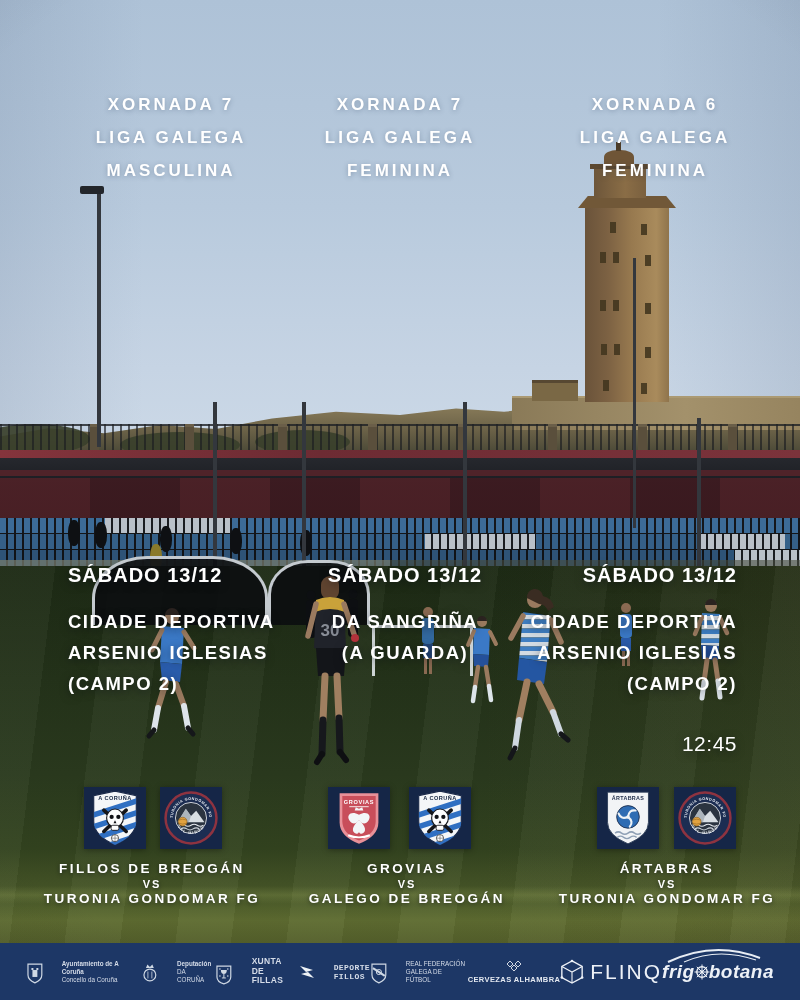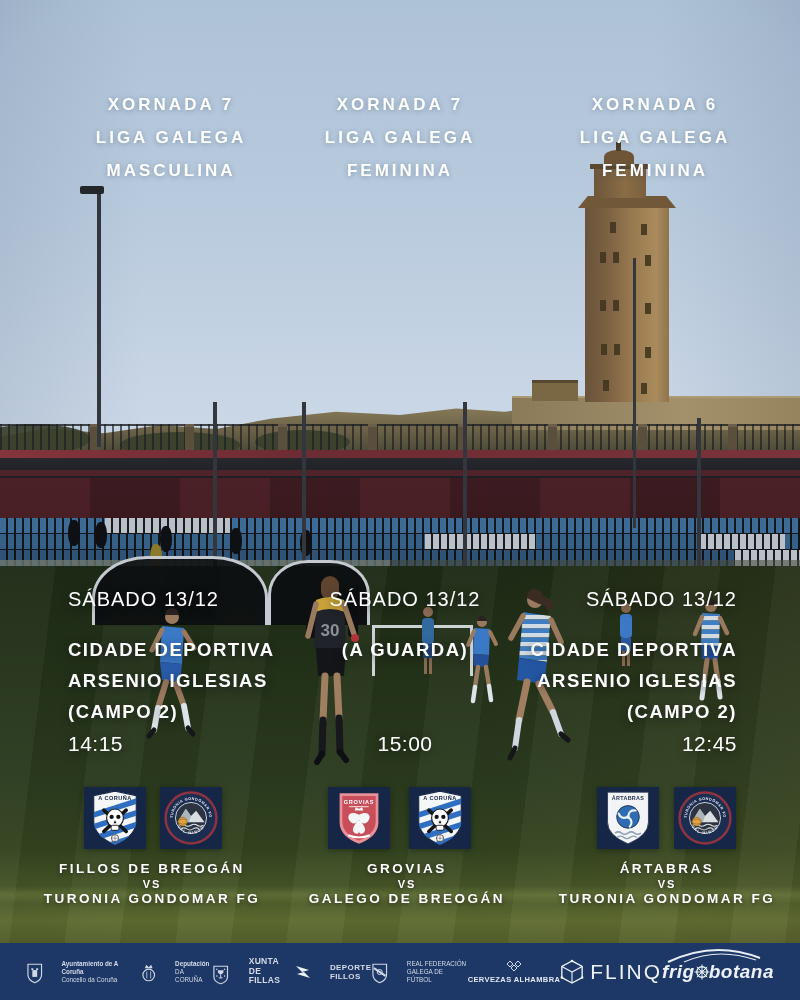--- a/index.html
+++ b/index.html
@@ -62,39 +62,39 @@
   .vignette{left:0;top:0;width:800px;height:1000px;pointer-events:none;
     background:radial-gradient(120% 90% at 50% 45%,rgba(0,0,0,0) 60%,rgba(18,24,34,.20) 100%);}
   
   .overlay{position:absolute;inset:0;color:#fff;}
   .hb{position:absolute;top:88px;width:230px;text-align:center;font-weight:bold;
     font-size:17px;letter-spacing:3px;line-height:33px;text-shadow:0 1px 5px rgba(40,60,90,.35);}
   .hb1{left:56px;}.hb2{left:285px;}.hb3{left:540px;}
   .col-l{left:68px;width:240px;text-align:left;}
   .col-c{left:283px;width:244px;text-align:center;}
   .col-r{left:497px;width:240px;text-align:right;}
-  .date{top:588px;font-size:20px;font-weight:normal;letter-spacing:1px;text-shadow:0 2px 8px rgba(8,12,22,.5);}
-  .venue{top:634px;font-size:18.5px;font-weight:bold;letter-spacing:1.5px;line-height:31px;text-shadow:0 2px 8px rgba(8,12,22,.5);}
+  .date{top:564px;font-size:20px;font-weight:bold;letter-spacing:1px;text-shadow:0 2px 8px rgba(8,12,22,.5);}
+  .venue{top:606px;font-size:18.5px;font-weight:bold;letter-spacing:1.5px;line-height:31px;text-shadow:0 2px 8px rgba(8,12,22,.5);}
   .time{top:732px;font-size:21px;letter-spacing:.5px;text-shadow:0 2px 8px rgba(8,12,22,.5);}
   .tile{position:absolute;top:787px;width:62px;height:62px;background:#152647;
     display:flex;align-items:center;justify-content:center;box-shadow:0 1px 6px rgba(0,0,0,.35);}
   .crest{width:50px;height:56px;}
   .crest-round{width:54px;height:54px;}
   .tb{position:absolute;top:861px;width:240px;text-align:center;text-shadow:0 1px 4px rgba(8,12,18,.55);}
   .tb1{left:32px;}.tb2{left:287px;}.tb3{left:547px;}
   .tname{font-size:13.5px;font-weight:bold;letter-spacing:2.5px;line-height:16px;}
   .tvs{font-size:11px;font-weight:bold;letter-spacing:2px;line-height:14px;}
   
   .footer{position:absolute;left:0;top:943px;width:800px;height:57px;background:#1d3766;
     display:flex;align-items:center;justify-content:space-between;padding:0 26px;box-sizing:border-box;color:#d5dce8;}
   .sp{display:flex;align-items:flex-end;gap:18px;}
   .sp-txt{font-size:6.3px;line-height:8px;}
   .sp-txt .b{font-weight:bold;}
   .xunta-txt{font-size:8.5px;font-weight:bold;line-height:9.5px;letter-spacing:.3px;}
-  .dg-txt{font-size:8px;font-weight:bold;line-height:9px;letter-spacing:.4px;}
+  .dg-txt{font-size:8px;font-weight:bold;line-height:9px;letter-spacing:.4px;font-family:Liberation Mono, monospace;}
   .alh{display:flex;flex-direction:column;align-items:center;gap:3px;}
   .alh-txt{font-size:7.5px;font-weight:bold;letter-spacing:.4px;color:#e4e9f1;white-space:nowrap;}
   .flinq{display:flex;align-items:center;gap:6px;color:#edf1f7;}
   .flinq-txt{font-size:21px;letter-spacing:2px;font-weight:400;}
   .frigo{position:relative;display:flex;align-items:baseline;color:#edf1f7;
     font-style:italic;font-weight:bold;font-size:19px;letter-spacing:.5px;}
   .frigo svg.wheel{width:16px;height:16px;position:relative;top:2px;margin:0 -1px;}
   .frigo .swoosh{position:absolute;left:4px;top:-13px;}
 </style>
 </head>
@@ -340,30 +340,29 @@
     <div class="abs date col-l">SÁBADO 13/12</div>
     <div class="abs date col-c">SÁBADO 13/12</div>
     <div class="abs date col-r">SÁBADO 13/12</div>
 
     <div class="abs venue col-l">
       <div>CIDADE DEPORTIVA</div>
       <div>ARSENIO IGLESIAS</div>
       <div>(CAMPO 2)</div>
     </div>
     <div class="abs venue col-c">
+      <div>DA SANGRIÑA</div>
       <div>(A GUARDA)</div>
     </div>
     <div class="abs venue col-r">
       <div>CIDADE DEPORTIVA</div>
       <div>ARSENIO IGLESIAS</div>
       <div>(CAMPO 2)</div>
     </div>
 
-    <div class="abs time col-l">14:15</div>
-    <div class="abs time col-c">15:00</div>
     <div class="abs time col-r">12:45</div>
 
     <div class="tile" style="left:84px;">
         <svg class="crest">
           <use href="#sym-breogan"></use>
         </svg>
       </div>
     <div class="tile" style="left:160px;">
         <svg class="crest-round">
           <use href="#sym-turonia"></use>

